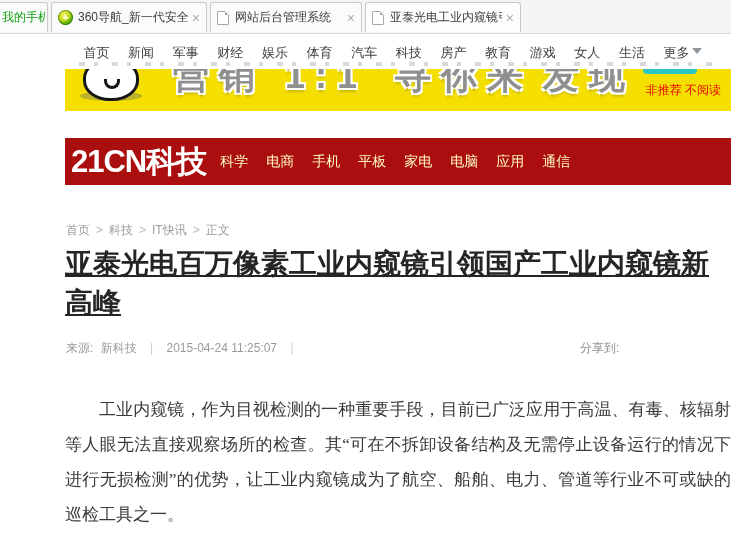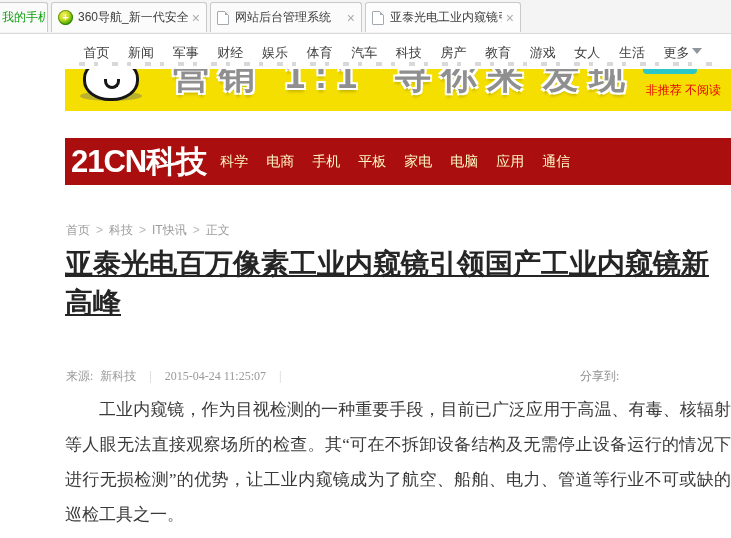--- a/index.html
+++ b/index.html
@@ -58,21 +58,21 @@
   .logo{margin-left:6px;font-size:31px;font-weight:bold;color:#fff;letter-spacing:-1px;white-space:nowrap;cursor:pointer;}
   .sitemenu{margin-left:14px;display:flex;gap:18px;font-size:14px;}
   .sitemenu a{color:#fef9c3;text-decoration:none;cursor:pointer;white-space:nowrap;}
   
   .crumbs{position:absolute;left:66px;top:222px;font-size:12px;color:#9B9B9B;}
   .crumbs a{color:#9B9B9B;text-decoration:none;cursor:pointer;}
   .crumbs .sep{margin:0 6px;color:#B9B9B9;}
   
   .a-title{position:absolute;left:65px;top:244px;width:666px;font-size:28px;font-weight:bold;color:#252525;
     line-height:39px;font-family:"Liberation Serif","DejaVu Serif",serif;}
-  .a-meta{position:absolute;left:66px;top:368px;width:665px;height:16px;font-size:12px;color:#999;font-family:Liberation Serif, serif;}
+  .a-meta{position:absolute;left:66px;top:340px;width:665px;height:16px;font-size:12px;color:#999;}
   .a-meta .sep{color:#CFCFCF;margin:0 10px;}
   .share{position:absolute;left:514px;top:0;color:#8F8F8F;}
   .a-body{position:absolute;left:65px;top:392px;width:666px;font-size:17px;color:#3A3A3A;line-height:35px;
     text-align:justify;text-indent:2em;font-family:"Liberation Serif","DejaVu Serif",serif;}
 </style>
 </head>
 <body>
 
 <div class="tabbar">
   <div class="tab tab-home">

